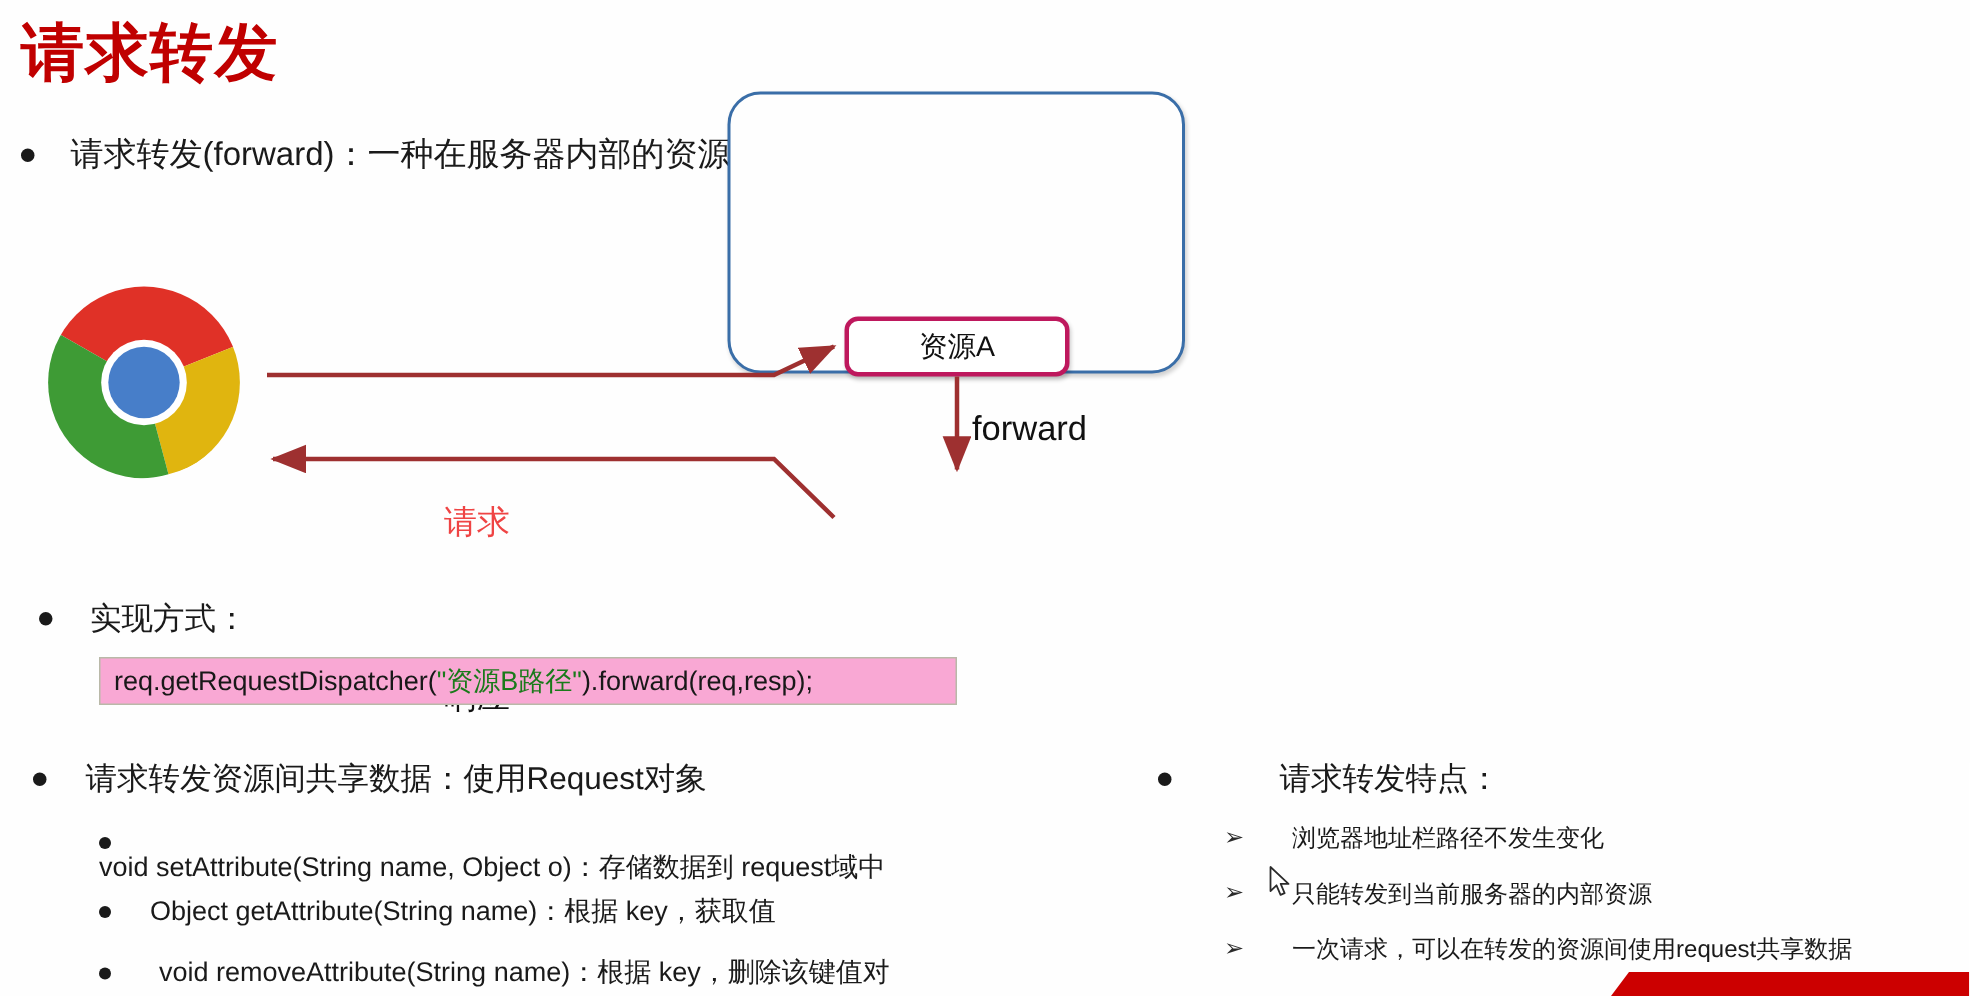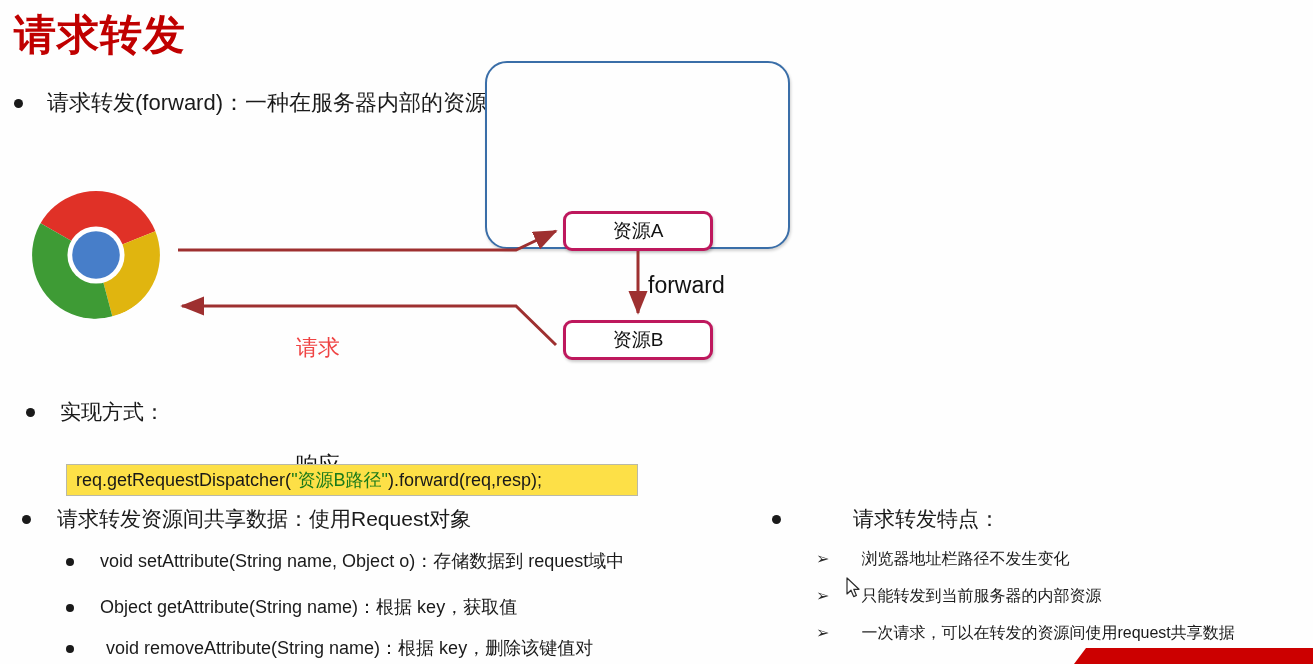--- a/index.html
+++ b/index.html
@@ -76,42 +76,42 @@
 
   
   .sub-left {
     left: 66px;
   }
   .sub-left .dot {
     width: 8px; height: 8px;
     margin-top: 9px; margin-right: 26px;
   }
   .sub-left .bullet-text { font-size: 18px; }
-  #sub-left-1 { top: 549px; }
+  #sub-left-1 { top: 549px; flex-direction: column; }
   #sub-left-2 { top: 595px; }
   #sub-left-3 { top: 636px; }
   #sub-left-3 .bullet-text { padding-left: 6px; }
 
   
   .sub-right { left: 816px; }
   .sub-right .arrow-marker { margin-top: 2px; margin-right: 32px; }
   .sub-right .bullet-text { font-size: 16px; }
   #sub-right-1 { top: 549px; }
   #sub-right-2 { top: 586px; }
   #sub-right-3 { top: 623px; }
 
   
   #code-box {
     position: absolute;
     left: 66px;
-    top: 464px;
+    top: 438px;
     width: 572px;
     height: 32px;
     box-sizing: border-box;
-    background: #fde047;
+    background: #f9a8d4;
     border: 1px solid #b9b9a8;
     display: flex;
     align-items: center;
     padding-left: 9px;
     font-size: 18px;
     white-space: nowrap;
     color: #181818;
   }
   #code-box .code-str { color: #1a7a1a; }
 
@@ -260,21 +260,20 @@
       </svg>
       <div id="tomcat-caption">Apache Tomcat</div>
     </div>
 
     <div id="label-request">请求</div>
     <div id="label-response">响应</div>
   </div>
 
   <div id="server-box"></div>
   <div class="res-box" id="res-a">资源A</div>
-  <div class="res-box" id="res-b">资源B</div>
   <div id="forward-label">forward</div>
 
   <svg id="arrow-svg">
     <defs>
       <marker id="ah" markerWidth="9" markerHeight="9" refX="7.4" refY="3.2" orient="auto">
         <path d="M0,0 L8,3.2 L0,6.4 z" fill="#9e3030"></path>
       </marker>
       <marker id="ahl" markerWidth="9" markerHeight="9" refX="7.4" refY="3.2" orient="auto">
         <path d="M0,0 L8,3.2 L0,6.4 z" fill="#9e3030"></path>
       </marker>

